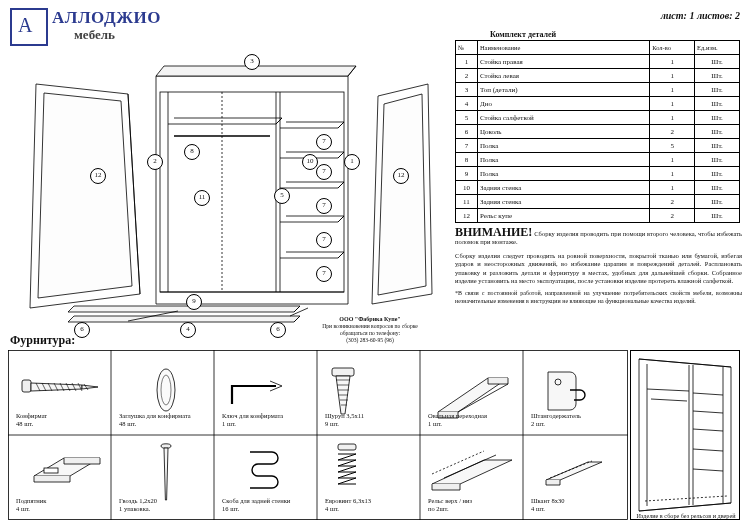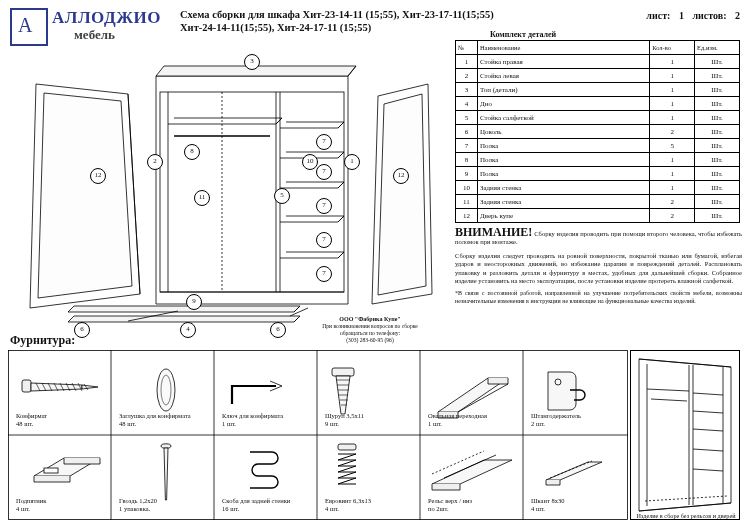--- a/index.html
+++ b/index.html
@@ -13,21 +13,21 @@
   }
   .page{position:absolute;left:0;top:0;width:748px;height:527px;}
   
   .logo-box{position:absolute;left:10px;top:6px;width:160px;height:40px;}
   .logo-mark{position:absolute;left:0;top:2px;width:34px;height:34px;border:2px solid #2b3a8f;}
   .logo-mark span{position:absolute;left:6px;top:4px;font-size:20px;color:#2b3a8f;font-family:"Liberation Serif",serif;}
   .logo-text1{position:absolute;left:42px;top:2px;font-size:17px;font-weight:bold;color:#2b3a8f;letter-spacing:.5px;text-align:right;}
   .logo-text2{position:absolute;left:64px;top:21px;font-size:13px;font-weight:bold;color:#404040;}
   .title{position:absolute;left:180px;top:8px;width:440px;font-size:10.5px;font-weight:bold;line-height:13px;}
   .sheet{position:absolute;right:8px;top:10px;font-size:10px;font-weight:bold;}
-  .sheet span{margin-left:6px;}
+  .sheet span{font-style:italic;}
   
   .parts-title{position:absolute;left:455px;top:30px;font-size:8px;font-weight:bold;margin-left:35px;}
   table.parts{position:absolute;left:455px;top:40px;border-collapse:collapse;width:285px;font-size:7px;}
   table.parts th, table.parts td{border:1px solid #000;padding:1px 2px;height:11px;}
   table.parts th{font-weight:normal;font-size:6.5px;text-align:left;}
   .c-num{width:16px;text-align:center;}
   .c-name{width:160px;}
   .c-qty{width:38px;text-align:center;}
   .c-unit{width:38px;text-align:center;}
   
@@ -56,24 +56,20 @@
 <div class="page">
 
   <div class="logo-box">
     <div class="logo-mark">
       <span>A</span>
     </div>
     <div class="logo-text1">АЛЛОДЖИО</div>
     <div class="logo-text2">мебель</div>
   </div>
 
-  <div class="title">
-    <div>Схема сборки для шкафа Хит-23-14-11 (15;55), Хит-23-17-11(15;55)</div>
-    <div>Хит-24-14-11(15;55), Хит-24-17-11 (15;55)</div>
-  </div>
 
   <div class="sheet">
     <span>лист:</span>
     <span>1</span>
     <span>листов:</span>
     <span>2</span>
   </div>
 
   <div class="parts-title">Комплект деталей</div>
   <table class="parts">
@@ -147,21 +143,21 @@
           <td class="c-unit">Шт.</td>
         </tr>
         <tr>
           <td class="c-num">11</td>
           <td class="c-name">Задняя стенка</td>
           <td class="c-qty">2</td>
           <td class="c-unit">Шт.</td>
         </tr>
         <tr>
           <td class="c-num">12</td>
-          <td class="c-name">Дверь купе</td>
+          <td class="c-name">Рельс купе</td>
           <td class="c-qty">2</td>
           <td class="c-unit">Шт.</td>
         </tr>
       </tbody>
   </table>
 
   <div class="notice">
     <p><b>ВНИМАНИЕ!</b>
        <span>Сборку изделия проводить при помощи второго человека, чтобы избежать поломок при монтаже.</span></p>
     <p>Сборку изделия следует проводить на ровной поверхности, покрытой тканью или бумагой, избегая ударов и неосторожных движений, во избежание царапин и повреждений деталей. Расплановать упаковку и разложить детали и фурнитуру в местах, удобных для дальнейшей сборки. Собранное изделие установить на место эксплуатации, после установки изделие протереть влажной салфеткой.</p>

